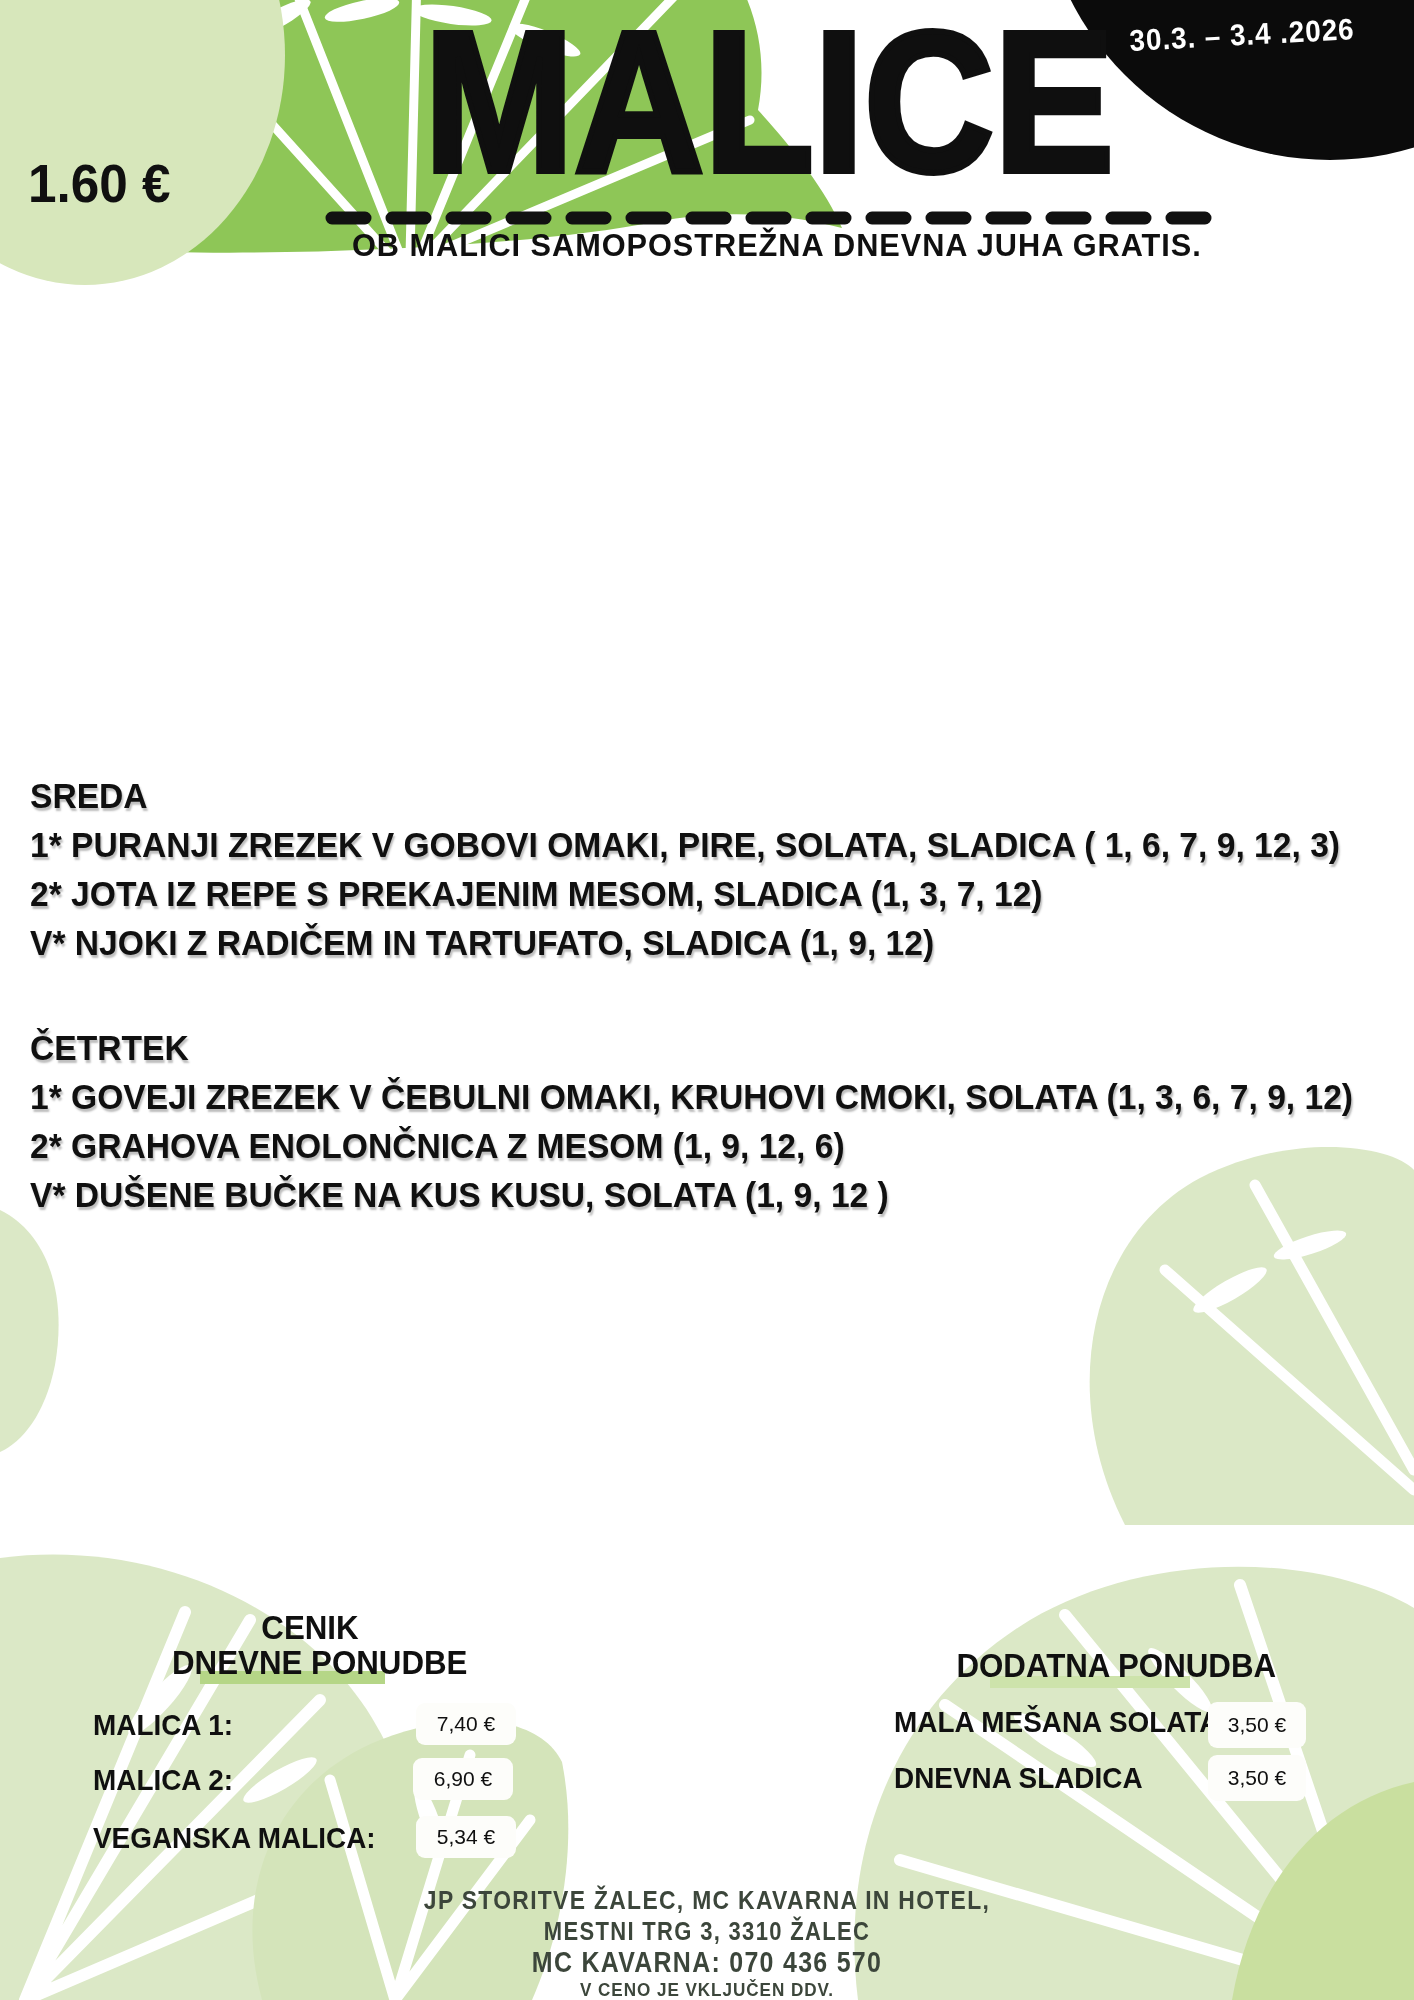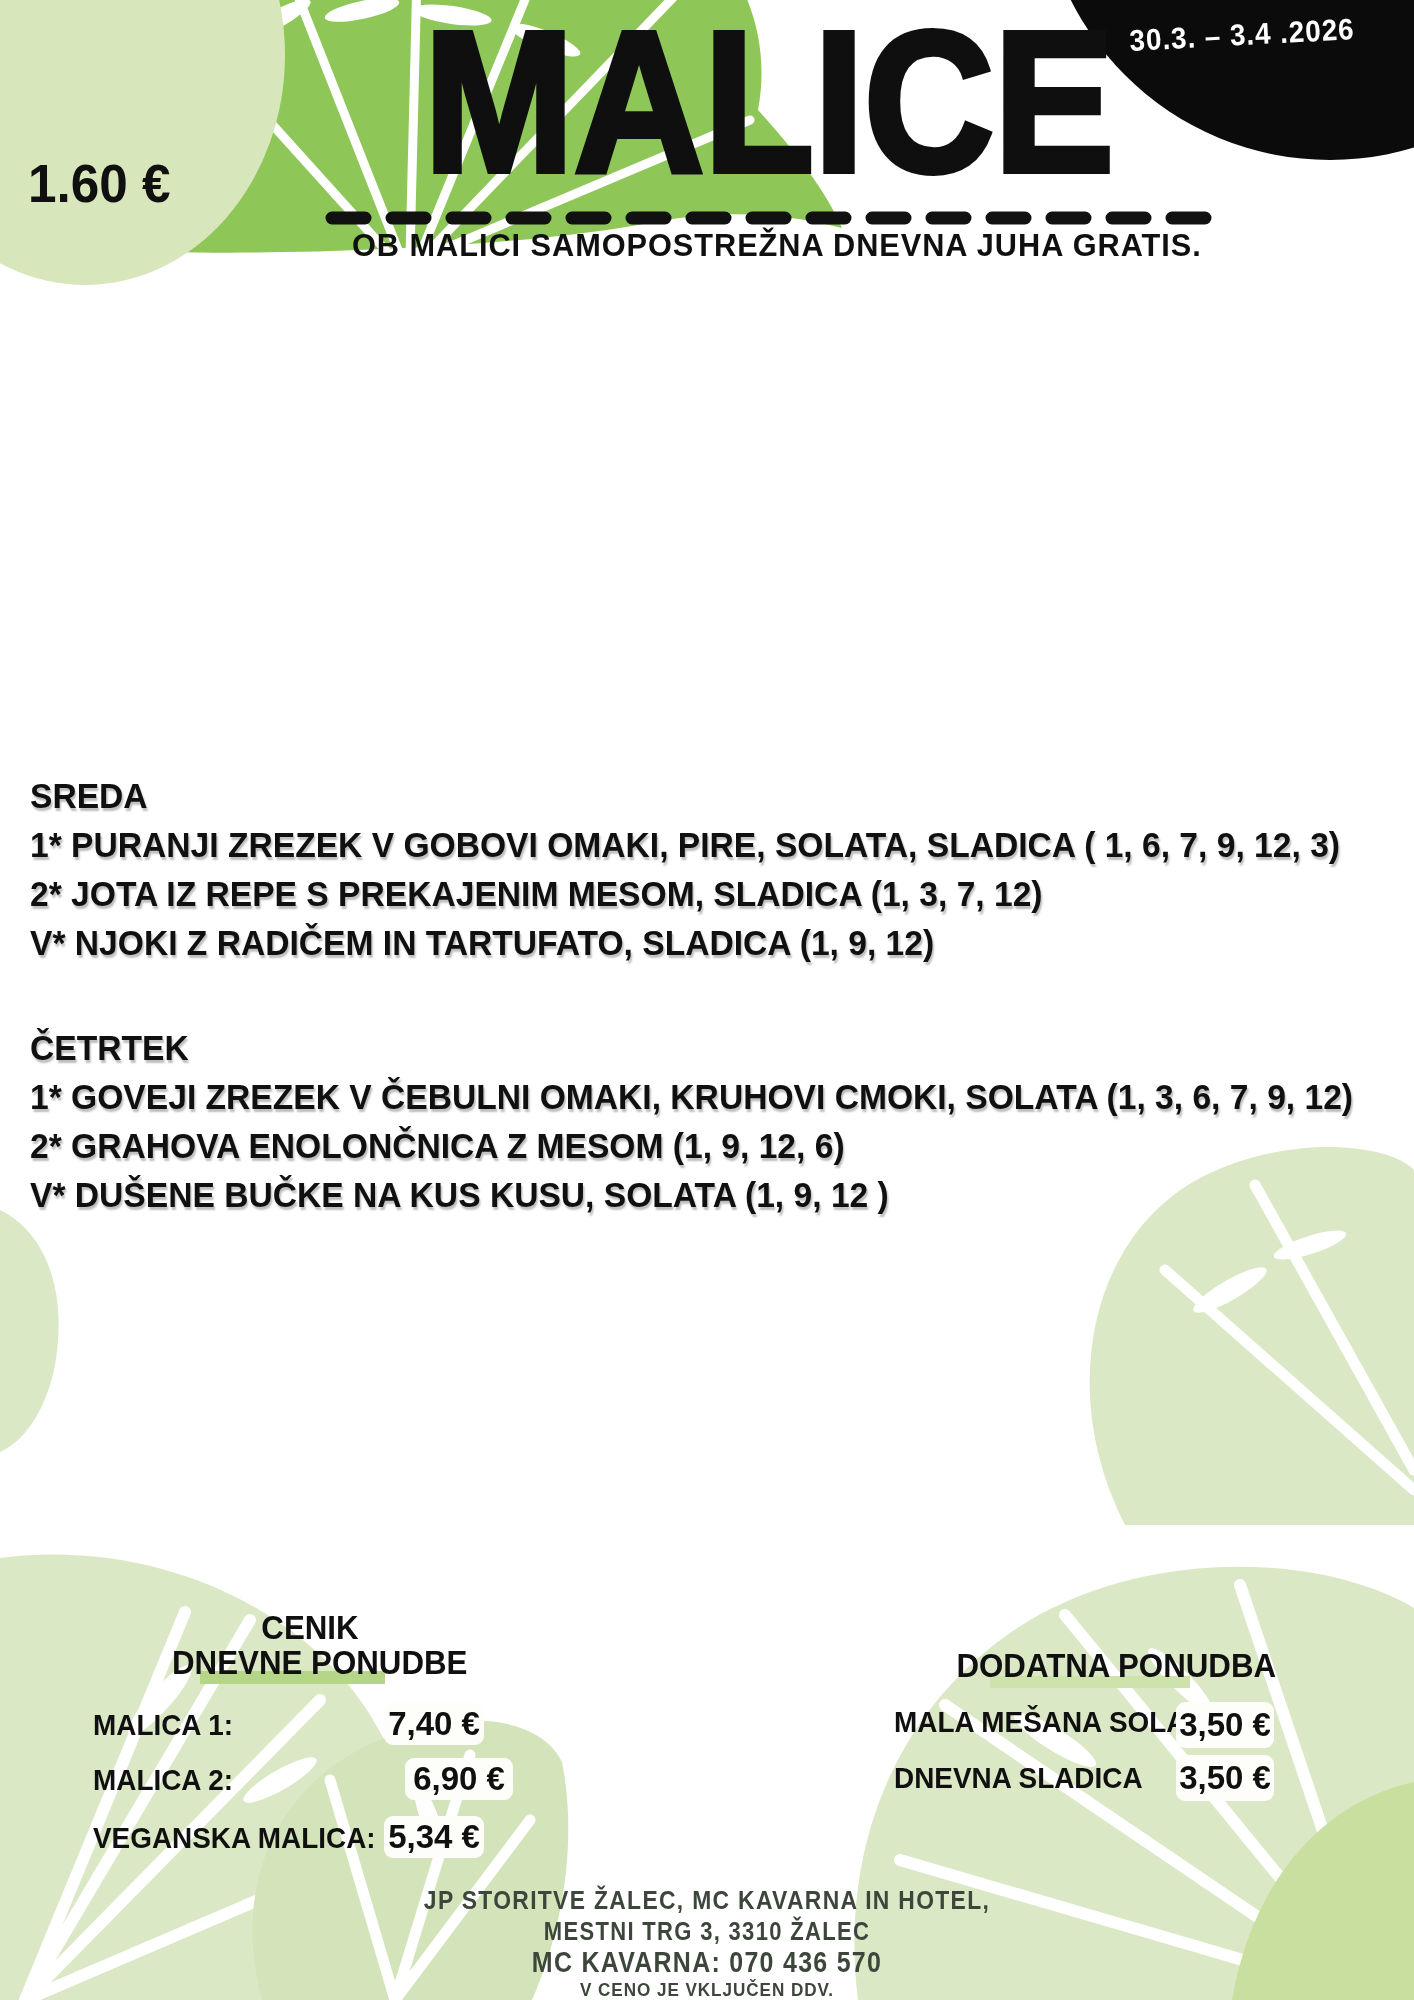--- a/index.html
+++ b/index.html
@@ -49,21 +49,21 @@
     text-shadow:1.5px 2.5px 2px rgba(40,40,40,0.30);
   }
 
   
   .sec-title { position:absolute; z-index:4; font-weight:bold; font-size:34px; white-space:nowrap; text-align:center; transform:scaleX(0.92); }
   .hl-bar { position:absolute; z-index:3; }
   .row-label { position:absolute; z-index:4; font-weight:bold; font-size:30px; white-space:nowrap; transform:scaleX(0.93); transform-origin:left center; }
   .price-box {
     position:absolute; z-index:4; background:#fdfdfa; border-radius:9px;
     display:flex; align-items:center; justify-content:center;
-    font-weight:bold; font-size:33px; white-space:nowrap;
+    font-weight:normal; font-size:21px; white-space:nowrap;margin-left:32px;
   }
 
   
   .footer-line { position:absolute; left:0; width:1414px; text-align:center; z-index:4; color:#3c463b; font-weight:bold; white-space:nowrap; }
   .f1 { top:1885px; font-size:26px; letter-spacing:1.5px; transform:scaleX(0.88); }
   .f2 { top:1917px; font-size:25px; letter-spacing:1.5px; transform:scaleX(0.88); }
   .f3 { top:1946px; font-size:29px; letter-spacing:1.5px; transform:scaleX(0.86); }
   .f4 { top:1980px; font-size:18px; letter-spacing:1px;   transform:scaleX(0.95); }
 </style>
 </head>
@@ -131,21 +131,21 @@
     <div>V* DUŠENE BUČKE NA KUS KUSU, SOLATA (1, 9, 12 )</div>
   </div>
 
   <div class="sec-title" style="left:160px; top:1608px; width:300px;">CENIK</div>
   <div class="hl-bar" style="left:200px; top:1671px; width:185px; height:13px; background:#b5d687;"></div>
   <div class="sec-title" style="left:160px; top:1643px; width:300px;">DNEVNE PONUDBE</div>
 
   <div class="row-label" style="left:93px; top:1708px;">MALICA 1:</div>
   <div class="price-box" style="left:384px; top:1703px; width:100px; height:42px;">7,40 €</div>
   <div class="row-label" style="left:93px; top:1763px;">MALICA 2:</div>
-  <div class="price-box" style="left:405px; top:1758px; width:108px; height:42px;">6,90 €</div>
+  <div class="price-box" style="left:381px; top:1758px; width:100px; height:42px;">6,90 €</div>
   <div class="row-label" style="left:93px; top:1821px;">VEGANSKA MALICA:</div>
   <div class="price-box" style="left:384px; top:1816px; width:100px; height:42px;">5,34 €</div>
 
   <div class="hl-bar" style="left:990px; top:1676px; width:200px; height:12px; background:#cde3ab;"></div>
   <div class="sec-title" style="left:945px; top:1646px; width:285px;">DODATNA PONUDBA</div>
 
   <div class="row-label" style="left:894px; top:1705px;">MALA MEŠANA SOLATA</div>
   <div class="price-box" style="left:1176px; top:1702px; width:98px; height:46px;">3,50 €</div>
   <div class="row-label" style="left:894px; top:1761px;">DNEVNA SLADICA</div>
   <div class="price-box" style="left:1176px; top:1755px; width:98px; height:46px;">3,50 €</div>

